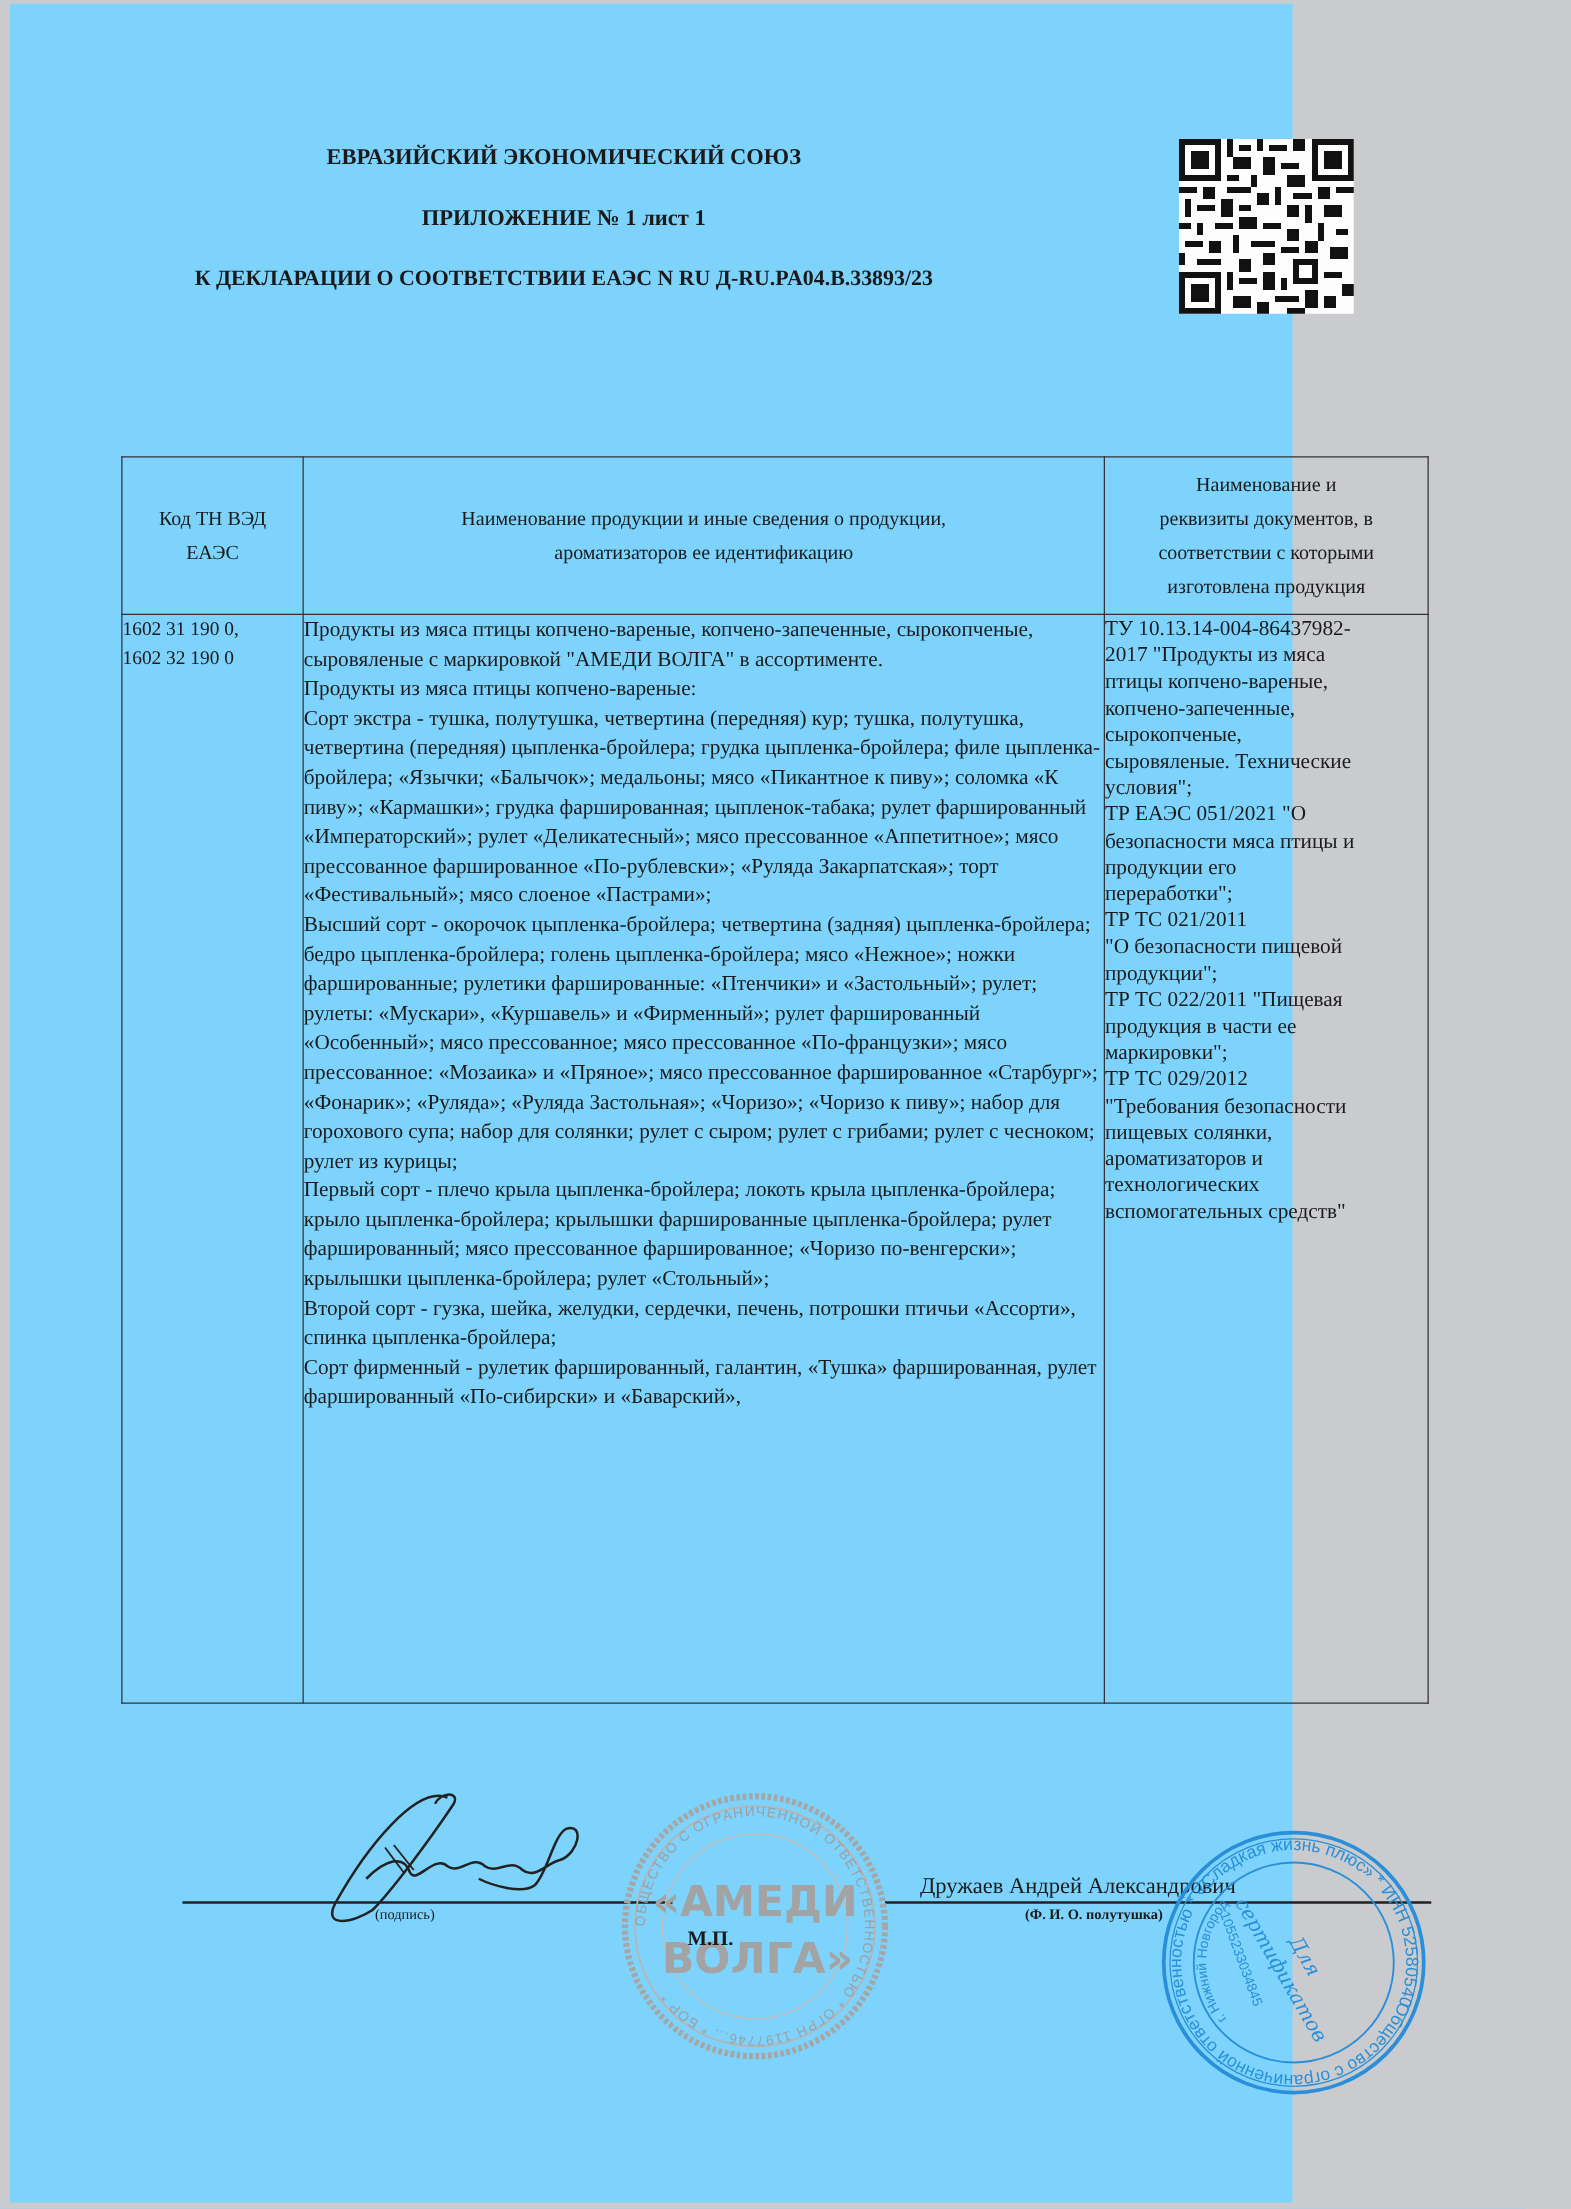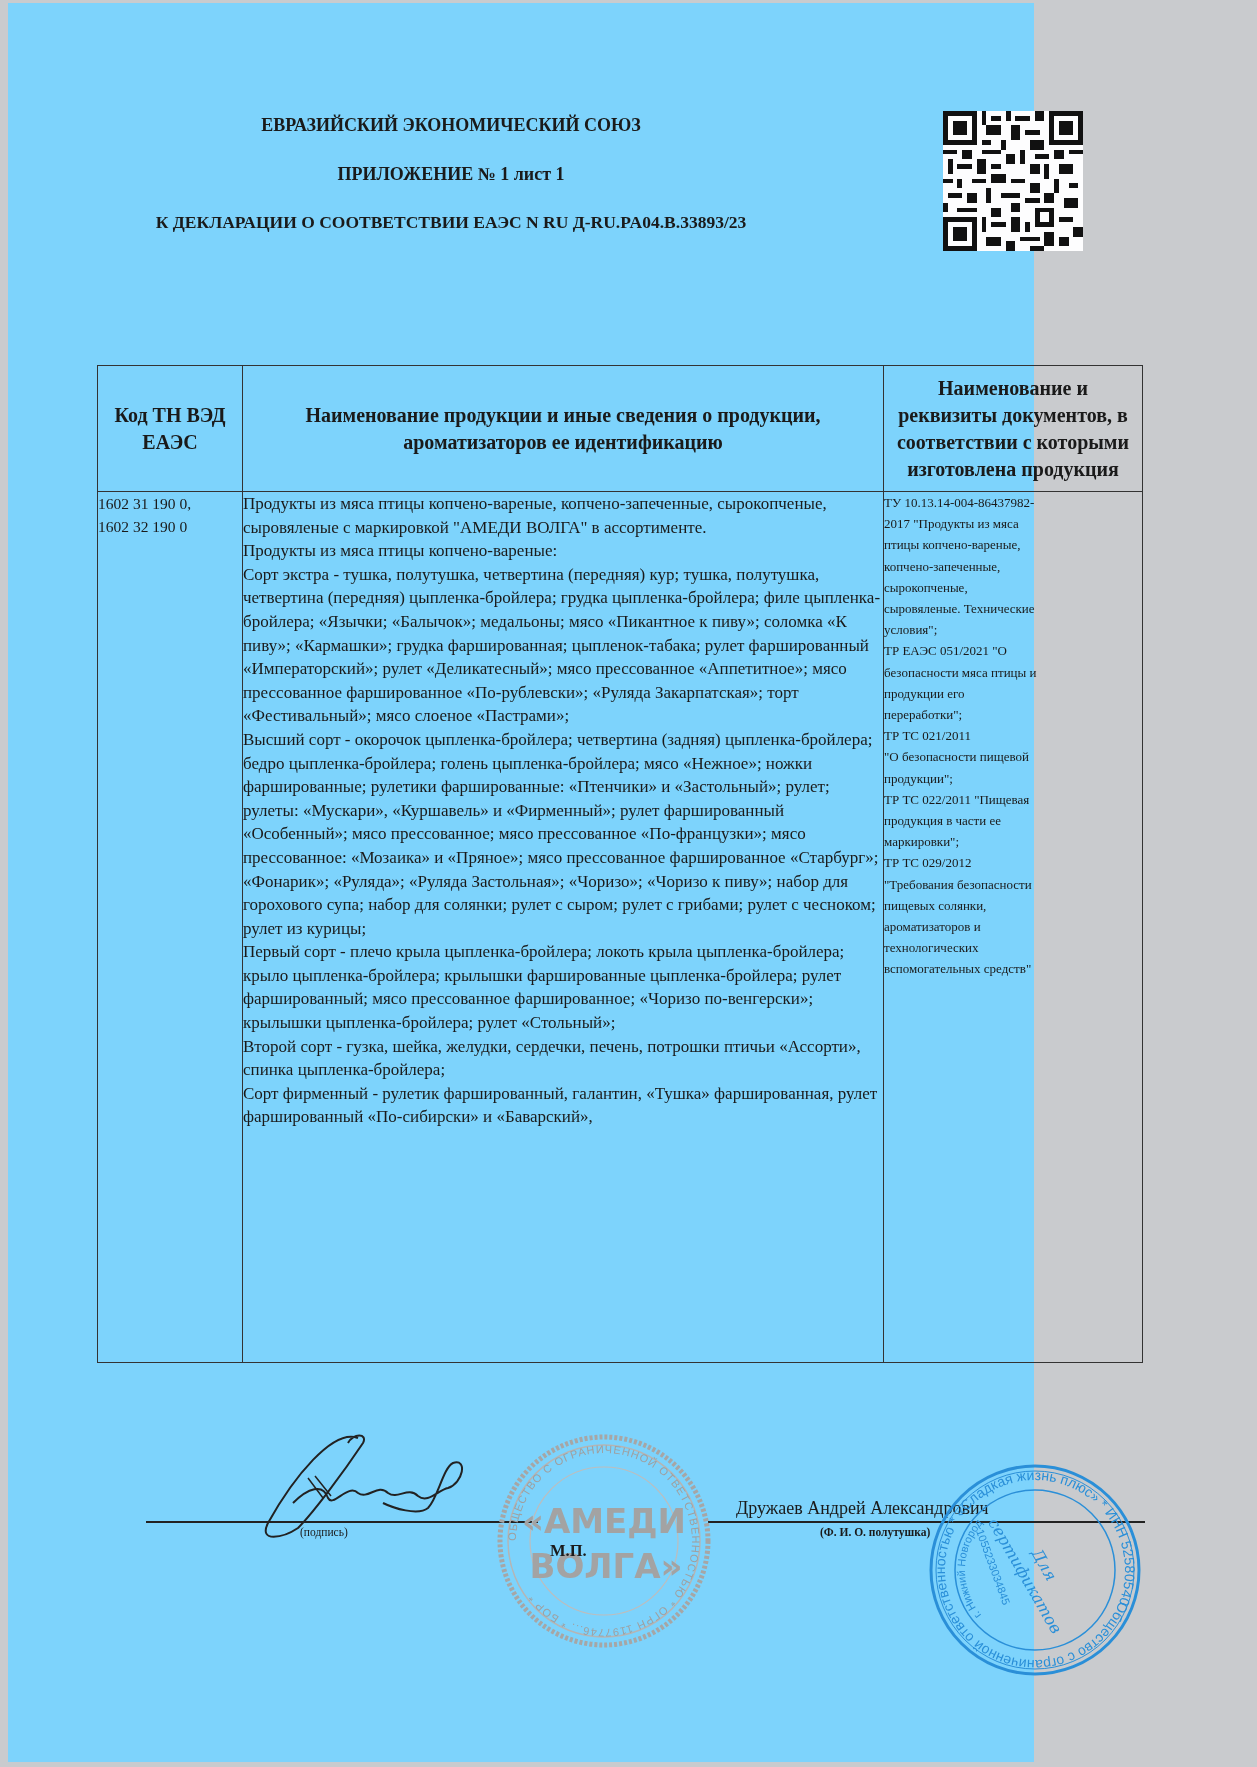--- a/index.html
+++ b/index.html
@@ -40,38 +40,38 @@
     position: absolute; left: 89px; top: 362px;
     width: 1046px; border-collapse: collapse;
     font-size: 16px;
   }
   table.decl th, table.decl td {
     border: 1.5px solid #333;
     vertical-align: top;
     padding: 0;
   }
   table.decl th {
-    font-weight: bold; text-align: center; vertical-align: middle;
-    height: 125px; line-height: 27px; font-size: 20px;
+    font-weight: normal; text-align: center; vertical-align: middle;
+    height: 125px; line-height: 27px; font-size: 16px;
   }
   th.c1 { width: 144px; }
   th.c2 { width: 640px; }
   th.c3 { width: 258px; }
 
   td.code {
     vertical-align: middle; font-size: 15.5px; line-height: 23px;
     padding-left: 8px; padding-top: 0;
   }
   td.desc {
     padding: 4px 6px 6px 8px;
     font-size: 17px; line-height: 23.6px;
   }
   td.docs {
     padding: 4px 6px 6px 8px;
-    font-size: 13px; line-height: 21.2px;
+    font-size: 17px; line-height: 21.2px;
   }
   .para { display: block; }
   .docline { display: block; }
   td.body-row { height: 870px; }
   .sig-line {
     position: absolute; top: 1518px; height: 1.5px; background: #222;
   }
   .sig-line.left { left: 138px; width: 392px; }
   .sig-line.right { left: 700px; width: 437px; }
   .caption {

